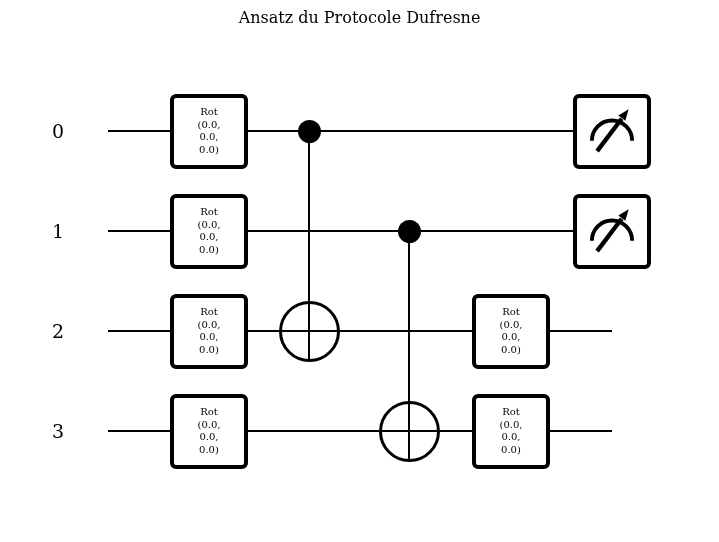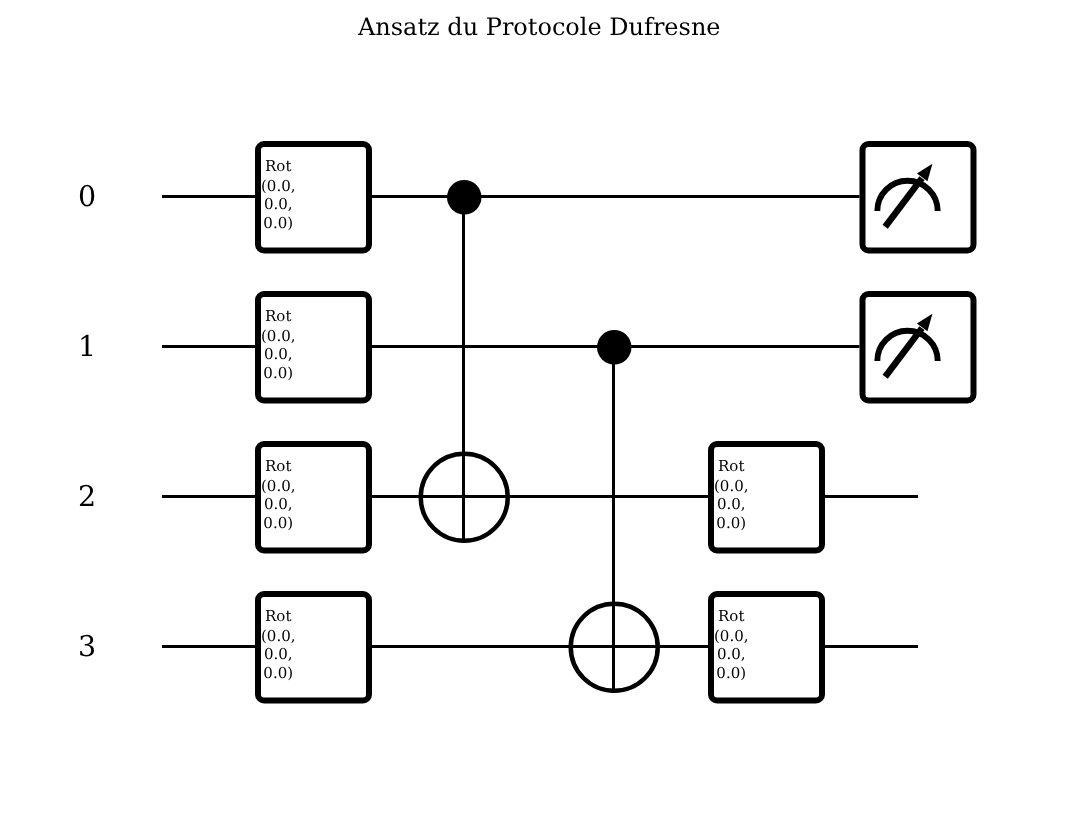--- a/index.html
+++ b/index.html
@@ -25,21 +25,21 @@
   .wire-label{
     position:absolute;width:36px;text-align:center;
     font-size:19px;line-height:26px;color:var(--ink);
   }
   .gate{
     position:absolute;width:78px;height:75px;
     box-sizing:border-box;
     border:4.5px solid var(--ink);
     border-radius:6px;
     background:var(--bg);
-    display:flex;align-items:center;justify-content:flex-start;
+    display:flex;align-items:center;justify-content:center;
   }
   .gate-text{
     text-align:center;font-size:10px;line-height:12.5px;color:var(--ink);
   }
   .gate-text div{white-space:nowrap;}
   .cnot-vline{
     position:absolute;width:2.5px;background:var(--ink);
   }
   .control-dot{
     position:absolute;width:23px;height:23px;border-radius:50%;

